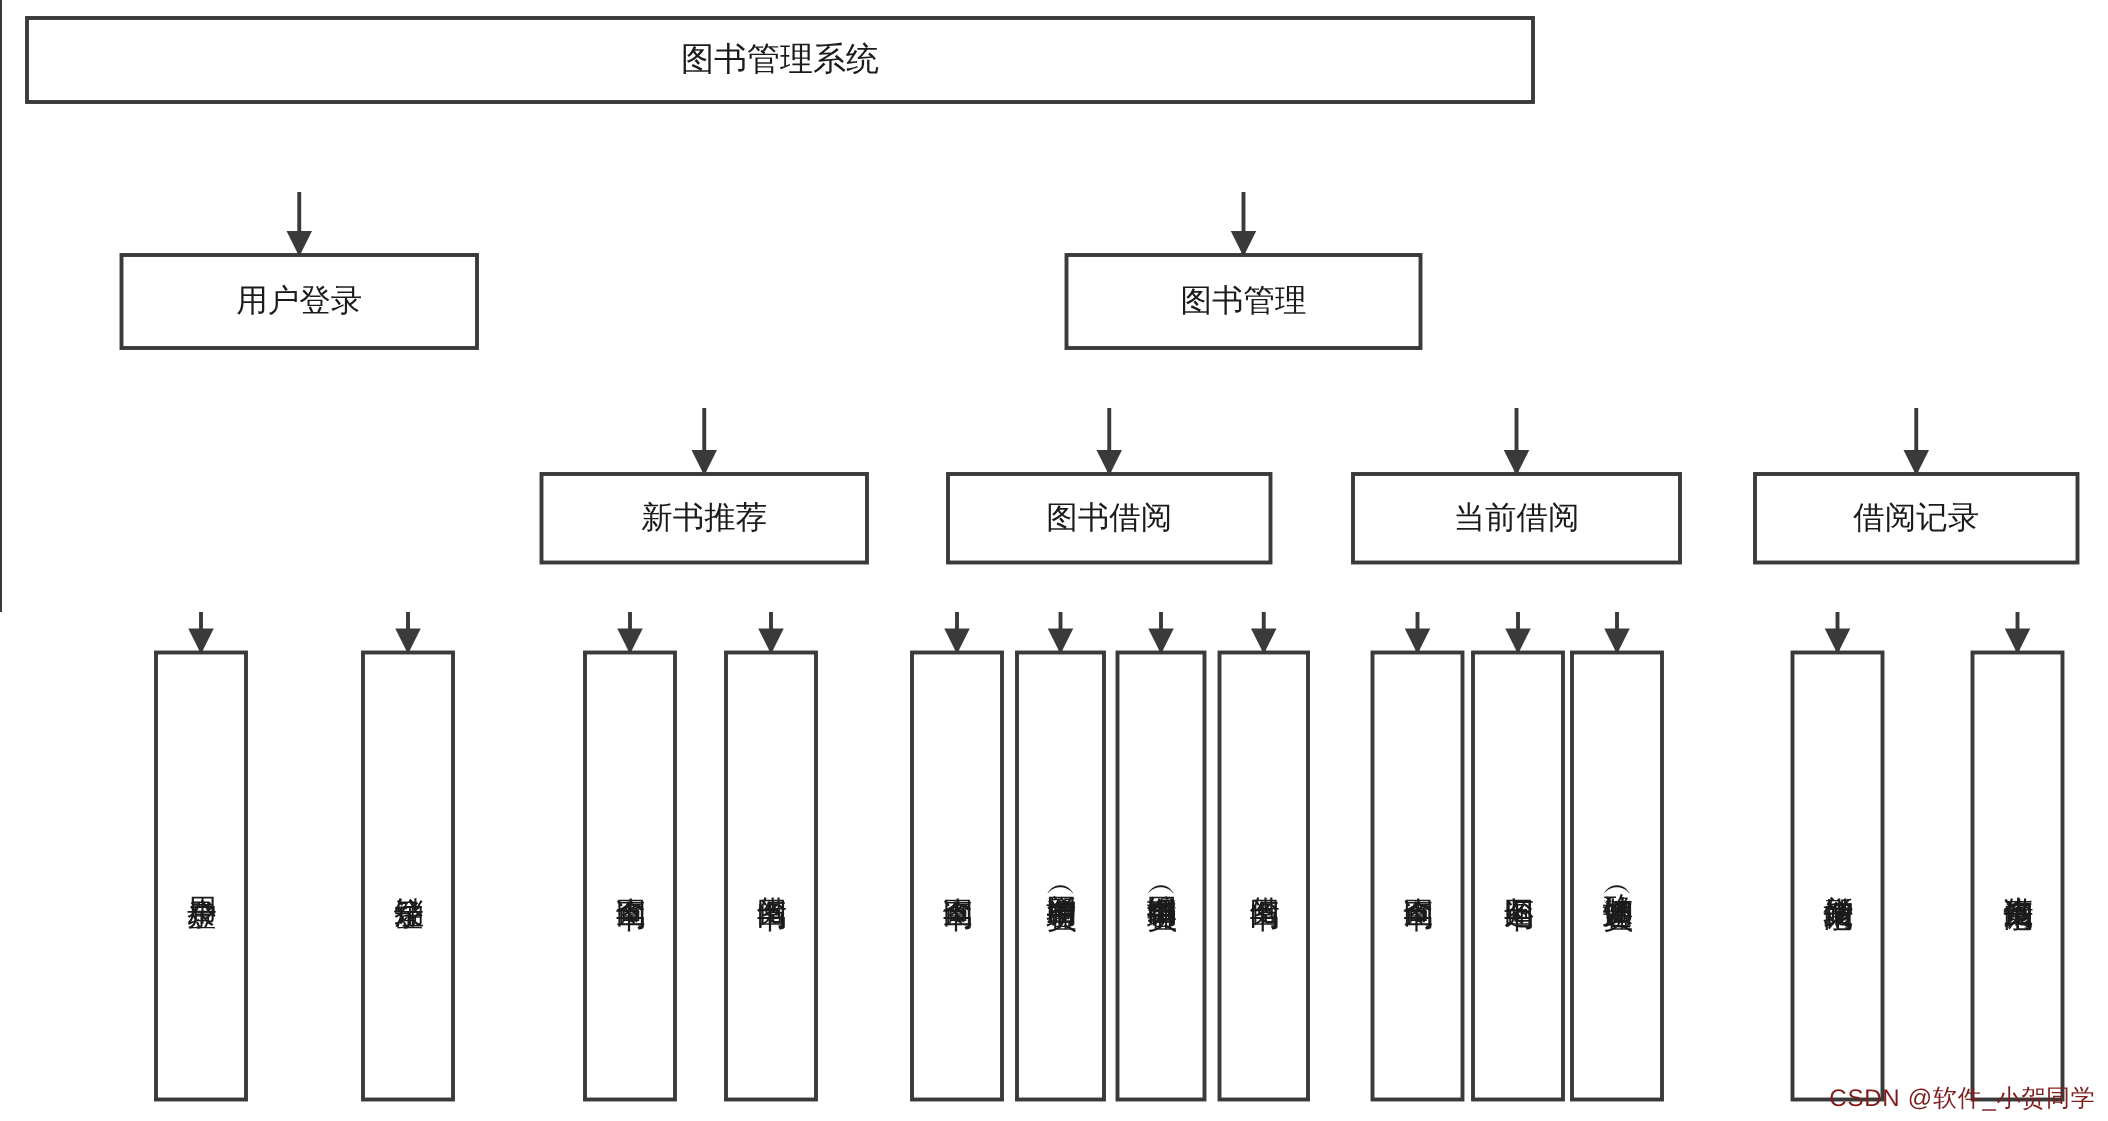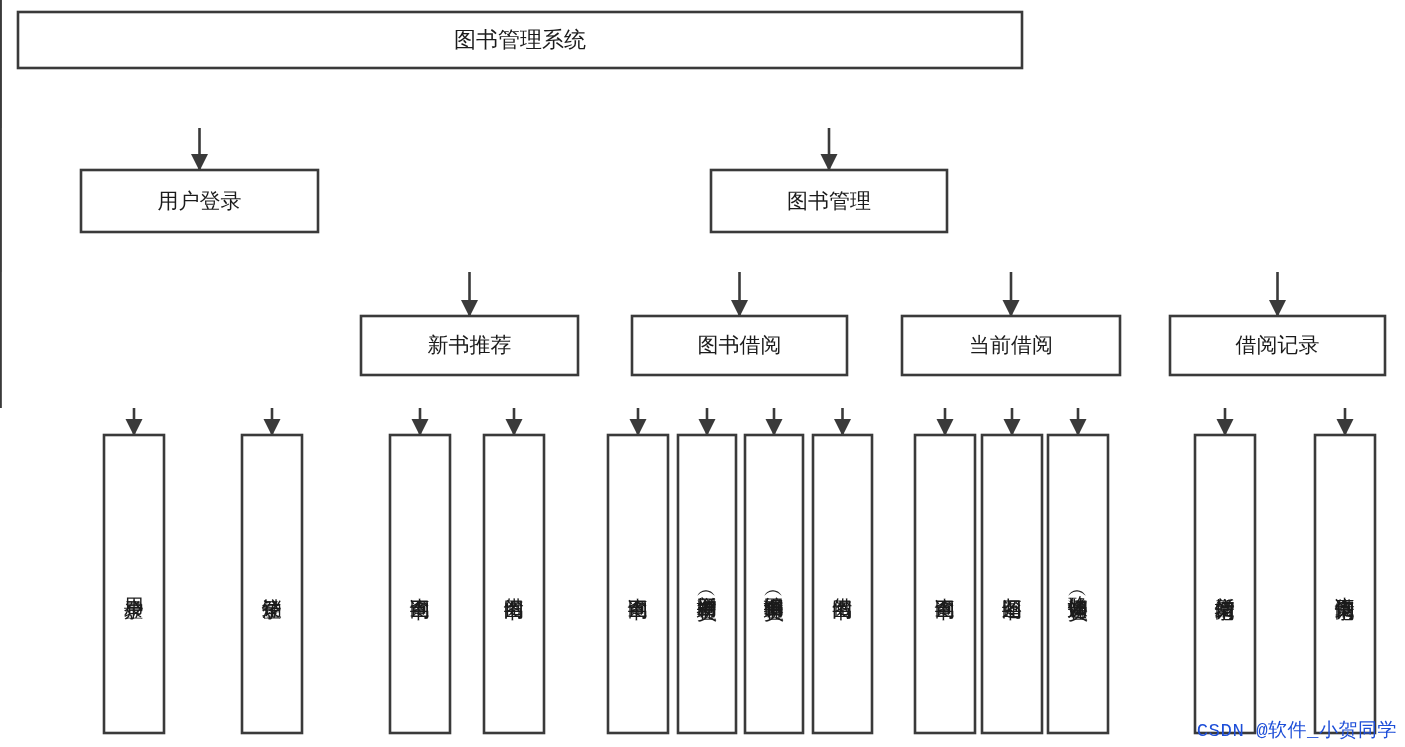--- a/index.html
+++ b/index.html
@@ -67,23 +67,23 @@
     letter-spacing: 1px;
     display: flex;
     align-items: center;
     justify-content: center;
     pointer-events: none;
   }
   .watermark {
     position: absolute;
     right: 8px;
     bottom: 4px;
-    font-family: Liberation Mono, monospace;
-    font-size: 19px;
-    color: #1d4ed8;
+    font-family: Liberation Sans, sans-serif;
+    font-size: 16px;
+    color: #7f1d1d;
     letter-spacing: 0.5px;
     white-space: nowrap;
   }
 </style>
 </head>
 <body>
 
 <div id="diagram-root">
 
   <svg class="tree-canvas" viewBox="0 0 1405 747">

